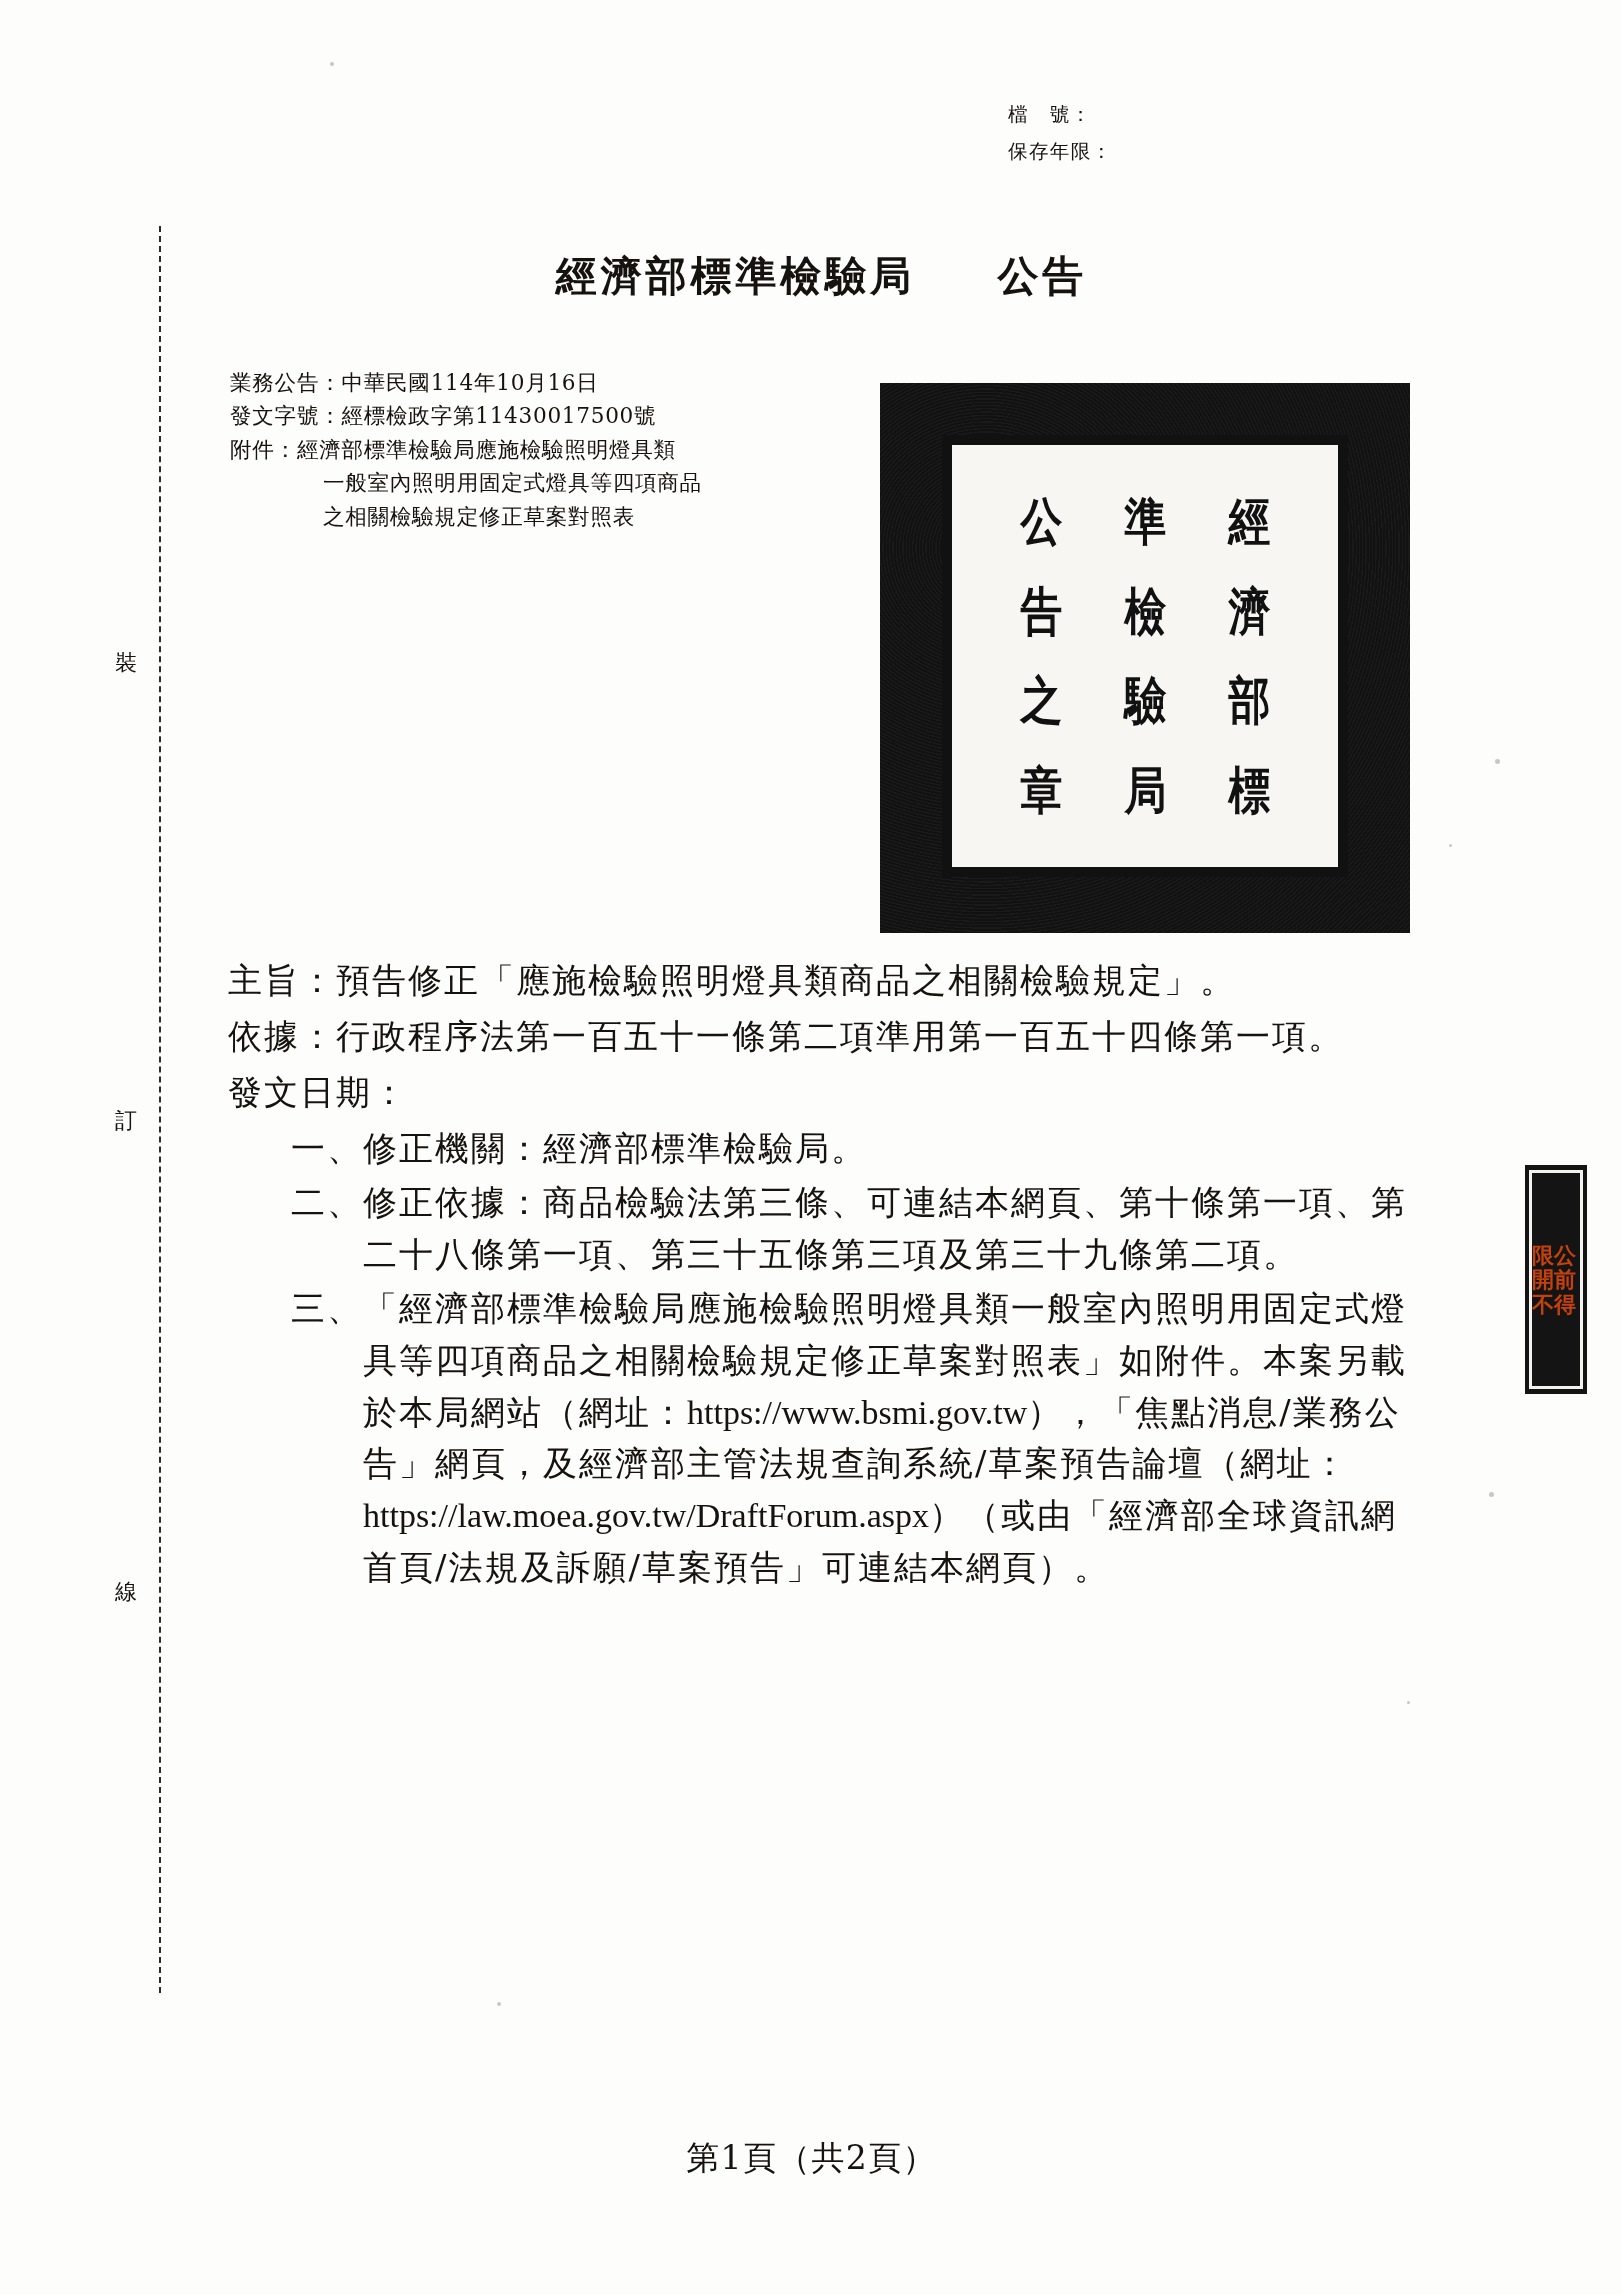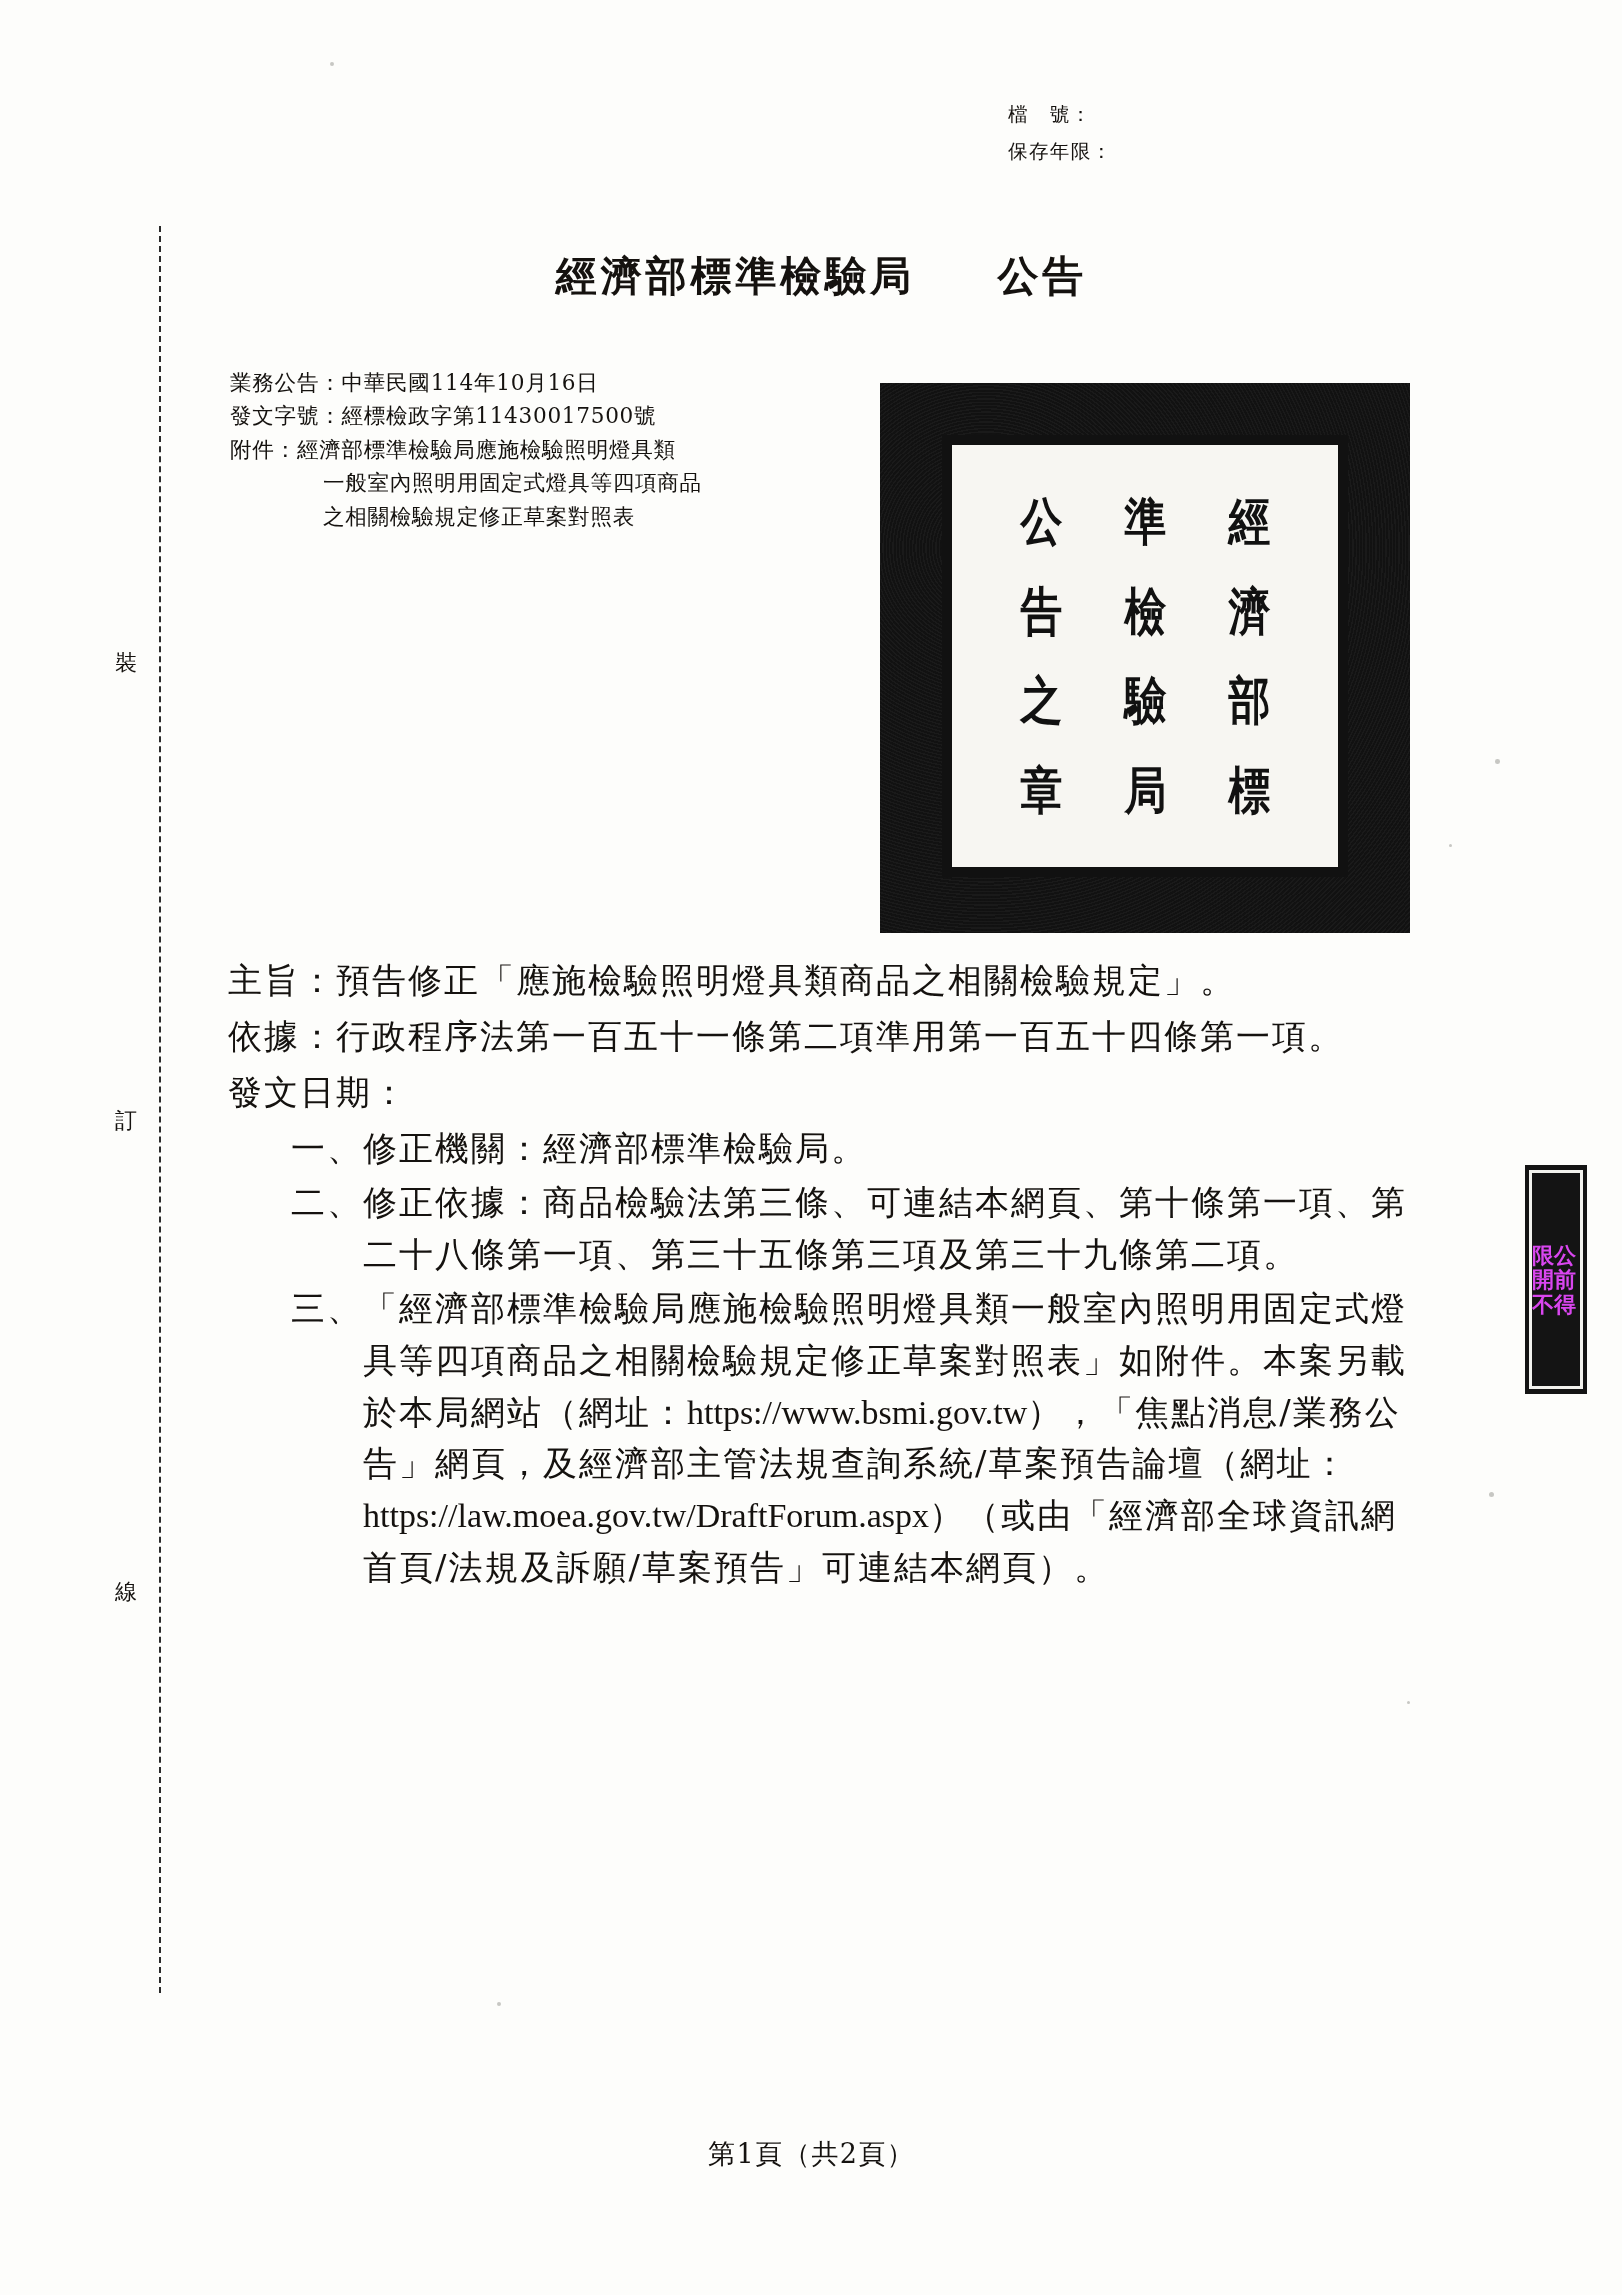--- a/index.html
+++ b/index.html
@@ -183,39 +183,39 @@
     height: 229px;
     background: #141414;
     padding: 5.2px 3.9px;
     box-sizing: border-box;
   }
   .side-stamp-inner {
     width: 100%;
     height: 100%;
     border: 3.3px solid #f2f2ee;
     box-sizing: border-box;
-    color: #d946ef;
+    color: #c2410c;
     font-family: "DejaVu Serif", serif;
     font-weight: bold;
     font-size: 22px;
     line-height: 1.12;
     display: flex;
     flex-direction: column;
     align-items: center;
     justify-content: center;
     letter-spacing: 0;
   }
   
   .footer {
     position: absolute;
     left: 0;
     top: 2136px;
     width: 1623px;
     text-align: center;
-    font-size: 27px;
+    font-size: 33px;
     letter-spacing: 1.3px;
     font-family: "DejaVu Serif", serif;
   }
   
   .speck {
     position: absolute;
     background: #9a9a96;
     border-radius: 50%;
     opacity: .55;
   }

